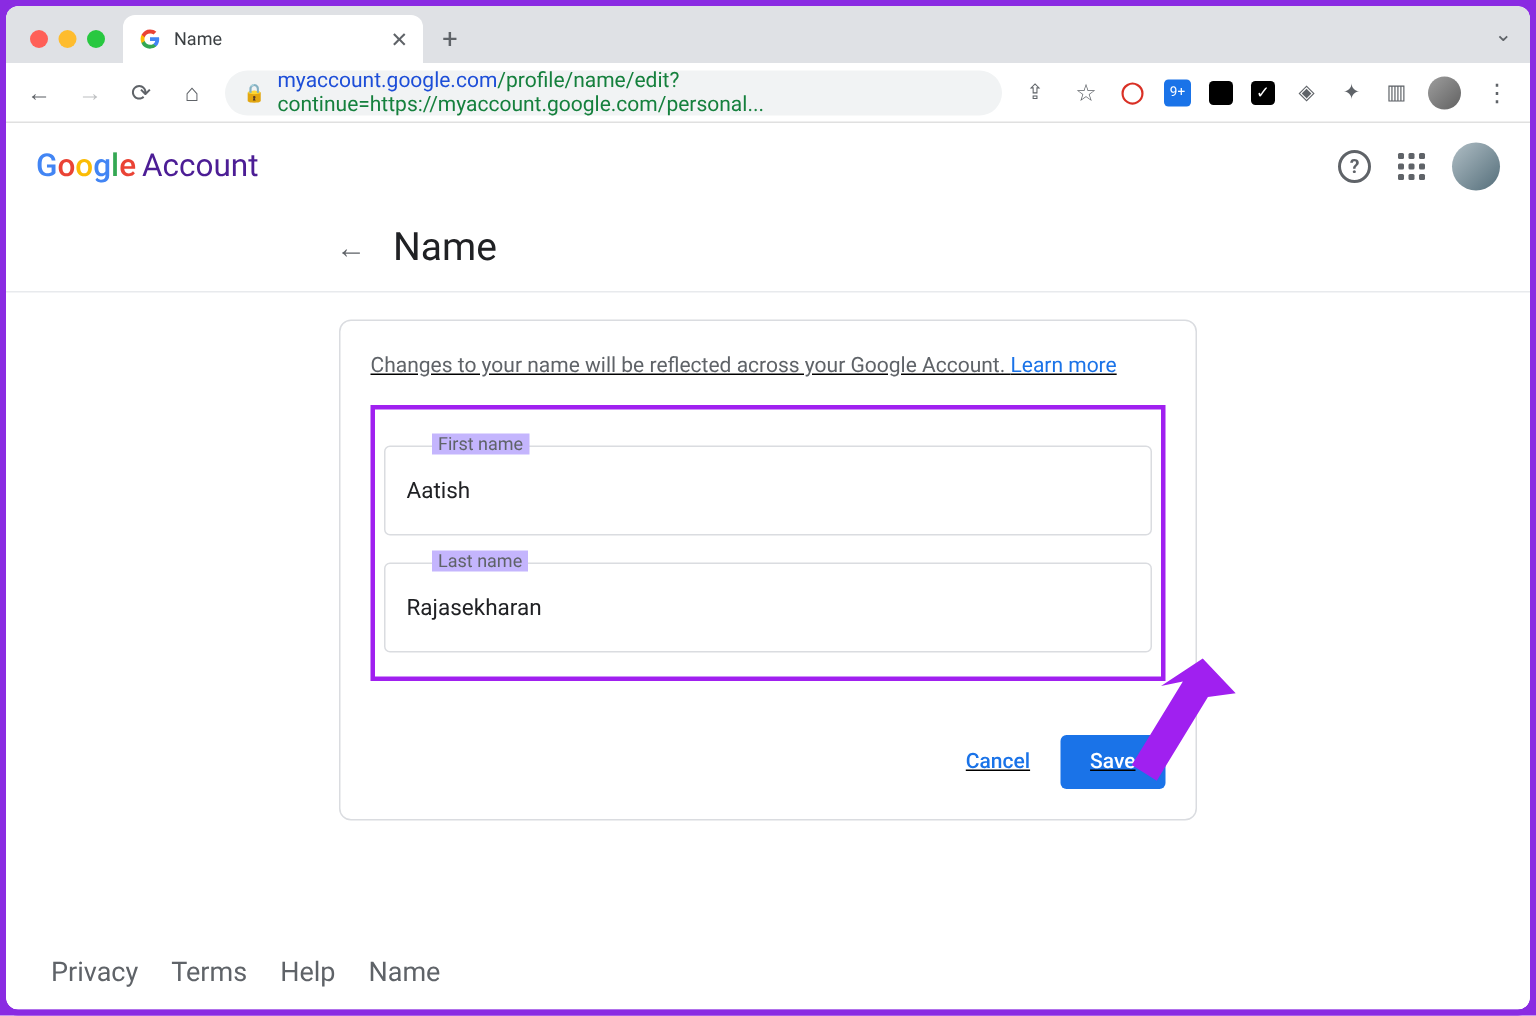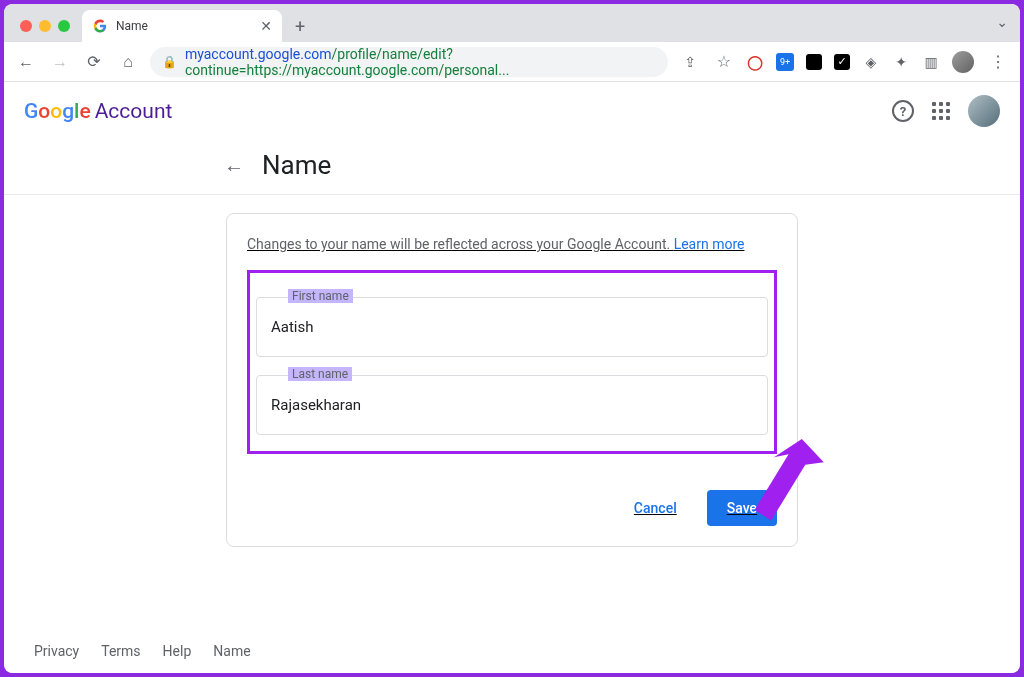--- a/index.html
+++ b/index.html
@@ -47,28 +47,28 @@
   .notice a{ color:#1a73e8; text-decoration:none;}
   .highlight-box { border:3px solid #a020f0; padding:6px; margin-bottom:22px;}
   
   .tf { position:relative; margin:18px 0 4px 0;}
   .tf input { width:100%; height:60px; border:1px solid #dadce0; border-radius:4px; padding:0 14px; font-size:15px; color:#202124; outline:none;}
   .tf label { position:absolute; top:-8px; left:12px; background:#c4b5fd; padding:0 4px; font-size:12px; color:#5f6368;margin-left:20px;}
   .section-title { font-size:15px; font-weight:500; color:#3c4043; margin:6px 0 10px 0;}
   .visibility-row { display:flex; gap:14px; font-size:14px; color:#5f6368; align-items:flex-start;}
   .vis-icon{ color:#5f6368; font-size:18px; margin-top:2px;}
   .learn { color:#1a73e8; text-decoration:none; display:inline-flex; align-items:center; gap:4px;}
-  .actions { display:flex; justify-content:flex-end; gap:10px; margin-top:36px;}
+  .actions { display:flex; justify-content:flex-end; margin-top:36px;}
   .btn { height:36px; padding:0 20px; border-radius:4px; font-size:14px; font-weight:500; cursor:pointer; border:none; display:flex; align-items:center;}
   .btn-cancel { background:transparent; color:#1a73e8;}
   .btn-save { background:#1a73e8; color:#fff;}
   
   .arrow-anno { position:absolute; pointer-events:none; }
   
-  .footer { margin-top:auto; padding:14px 30px; display:flex; gap:22px; font-size:14px; color:#5f6368;}
+  .footer { margin-top:auto; padding:14px 30px; display:flex; gap:22px; font-size:18px; color:#5f6368;}
   .footer span{ cursor:pointer;}
 </style>
 </head>
 <body>
 
 <div class="window">
 
   <div class="tab-strip">
     <div class="traffic">
       <div class="tlight red"></div>

